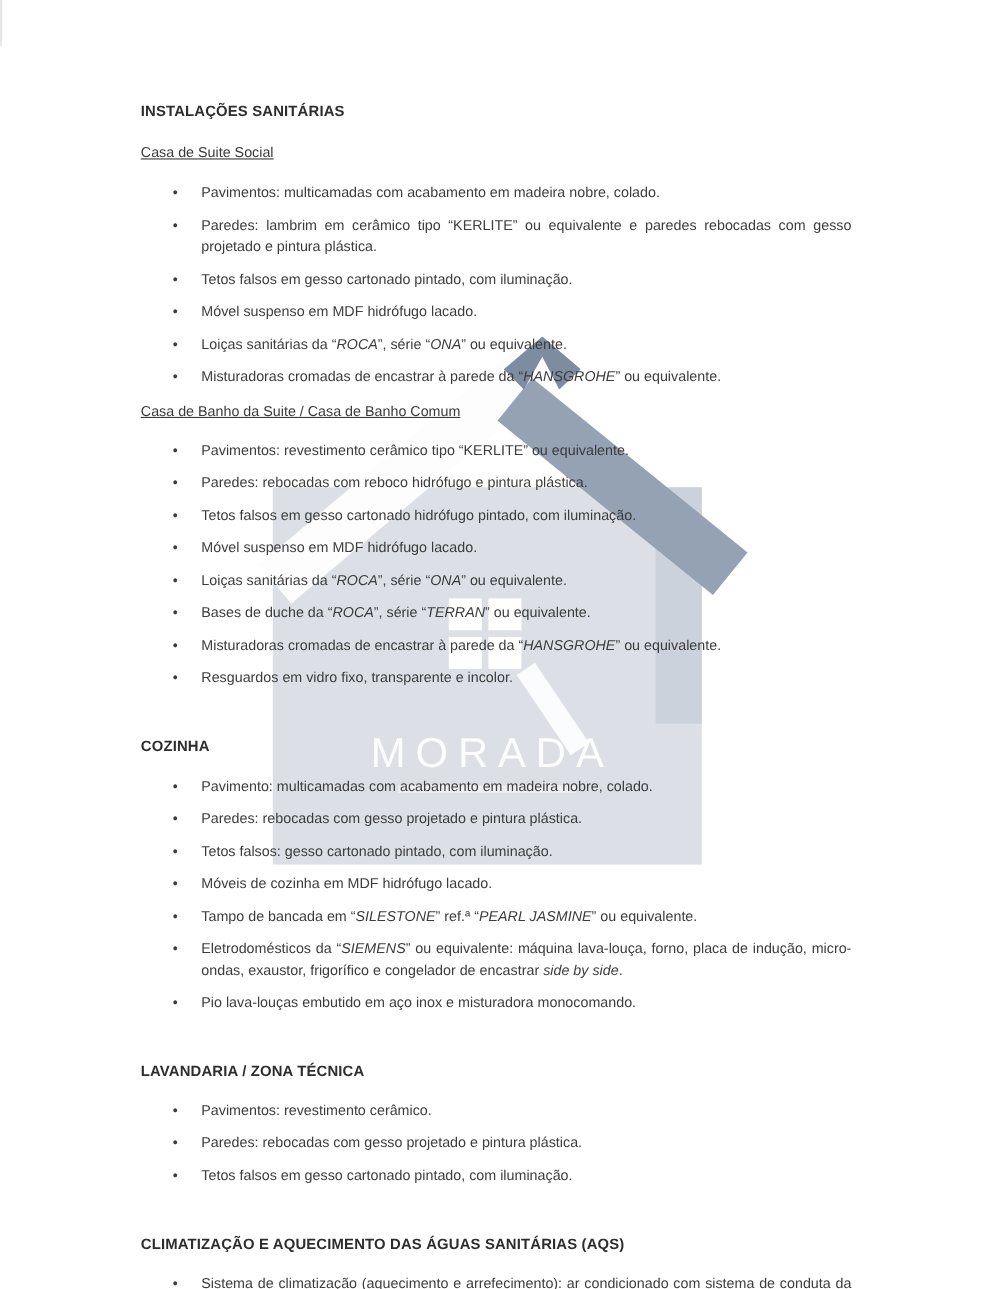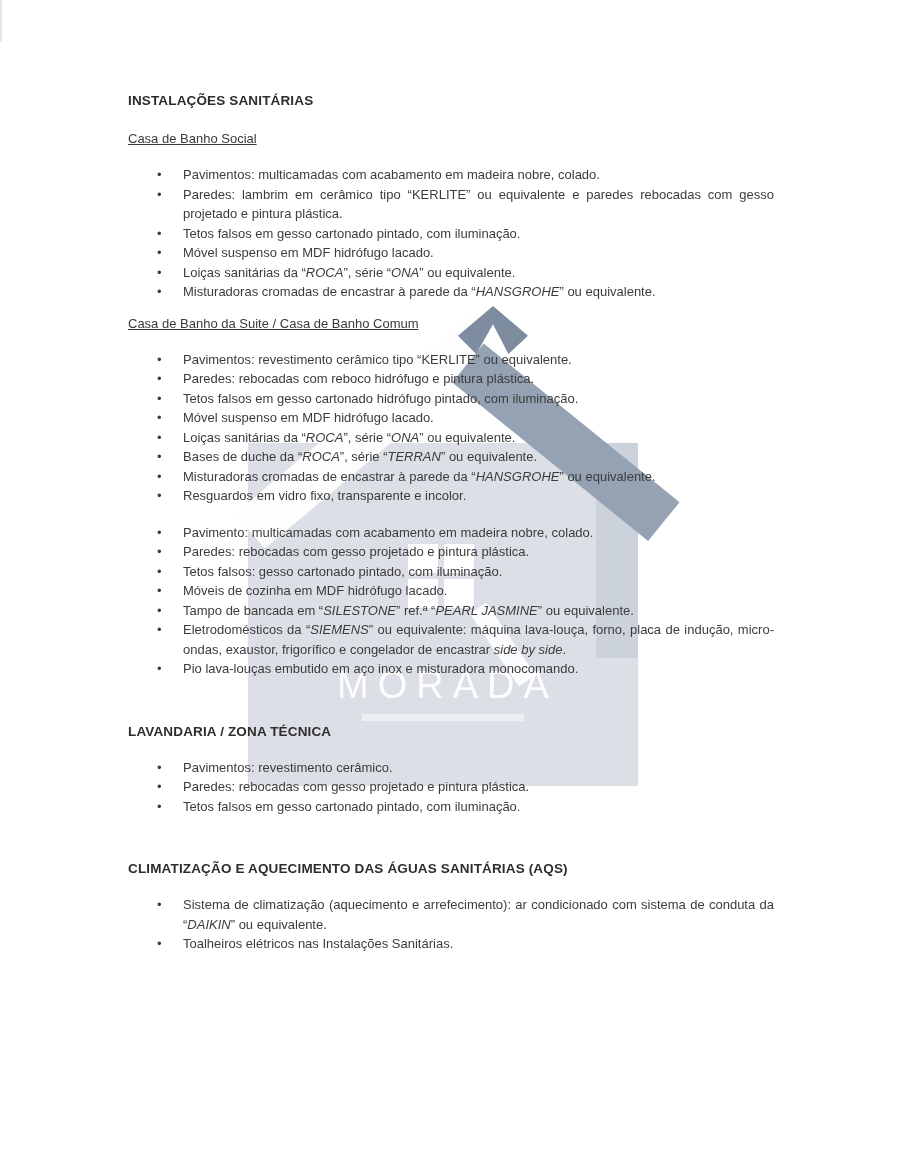--- a/index.html
+++ b/index.html
@@ -72,20 +72,21 @@
   .subheading{
     margin:20px 0 0 0;font-size:13px;line-height:18px;
     font-weight:400;color:#3a3a3a;text-decoration:underline;
   }
   .spec-list{margin:17px 0 0 0;padding:0;list-style:none;}
   .spec-list + .subheading{margin-top:13px;}
   .spec-list + .heading{margin-top:44px;}
   .spec-item{
     position:relative;padding-left:55px;
     text-align:justify;
+    margin-top:10px;
   }
   .spec-item::before{
     content:"\2022";
     position:absolute;left:29px;top:0;
   }
   .spec-item i{font-style:italic;}
 </style>
 </head>
 <body>
 
@@ -105,40 +106,41 @@
       <div class="pane p3"></div>
       <div class="pane p4"></div>
     </div>
     <div class="wm-fold"></div>
     <div class="wm-title">MORADA</div>
     <div class="wm-tagline"></div>
   </div>
 
   <div class="content" id="content">
       <div class="heading">INSTALAÇÕES SANITÁRIAS</div>
-      <div class="subheading">Casa de Banho Social</div>
+      <div class="subheading">Casa de Suite Social</div>
       <ul class="spec-list">
         <li class="spec-item">Pavimentos: multicamadas com acabamento em madeira nobre, colado.</li>
         <li class="spec-item">Paredes: lambrim em cerâmico tipo “KERLITE” ou equivalente e paredes rebocadas com gesso projetado e pintura plástica.</li>
         <li class="spec-item">Tetos falsos em gesso cartonado pintado, com iluminação.</li>
         <li class="spec-item">Móvel suspenso em MDF hidrófugo lacado.</li>
         <li class="spec-item">Loiças sanitárias da “<i>ROCA</i>”, série “<i>ONA</i>” ou equivalente.</li>
         <li class="spec-item">Misturadoras cromadas de encastrar à parede da “<i>HANSGROHE</i>” ou equivalente.</li>
       </ul>
       <div class="subheading">Casa de Banho da Suite / Casa de Banho Comum</div>
       <ul class="spec-list">
         <li class="spec-item">Pavimentos: revestimento cerâmico tipo “KERLITE” ou equivalente.</li>
         <li class="spec-item">Paredes: rebocadas com reboco hidrófugo e pintura plástica.</li>
         <li class="spec-item">Tetos falsos em gesso cartonado hidrófugo pintado, com iluminação.</li>
         <li class="spec-item">Móvel suspenso em MDF hidrófugo lacado.</li>
         <li class="spec-item">Loiças sanitárias da “<i>ROCA</i>”, série “<i>ONA</i>” ou equivalente.</li>
         <li class="spec-item">Bases de duche da “<i>ROCA</i>”, série “<i>TERRAN</i>” ou equivalente.</li>
         <li class="spec-item">Misturadoras cromadas de encastrar à parede da “<i>HANSGROHE</i>” ou equivalente.</li>
         <li class="spec-item">Resguardos em vidro fixo, transparente e incolor.</li>
       </ul>
+      <div class="heading">COZINHA</div>
       <ul class="spec-list">
         <li class="spec-item">Pavimento: multicamadas com acabamento em madeira nobre, colado.</li>
         <li class="spec-item">Paredes: rebocadas com gesso projetado e pintura plástica.</li>
         <li class="spec-item">Tetos falsos: gesso cartonado pintado, com iluminação.</li>
         <li class="spec-item">Móveis de cozinha em MDF hidrófugo lacado.</li>
         <li class="spec-item">Tampo de bancada em “<i>SILESTONE</i>” ref.ª “<i>PEARL JASMINE</i>” ou equivalente.</li>
         <li class="spec-item">Eletrodomésticos da “<i>SIEMENS</i>” ou equivalente: máquina lava-louça, forno, placa de indução, micro-ondas, exaustor, frigorífico e congelador de encastrar <i>side by side</i>.</li>
         <li class="spec-item">Pio lava-louças embutido em aço inox e misturadora monocomando.</li>
       </ul>
       <div class="heading">LAVANDARIA / ZONA TÉCNICA</div>

